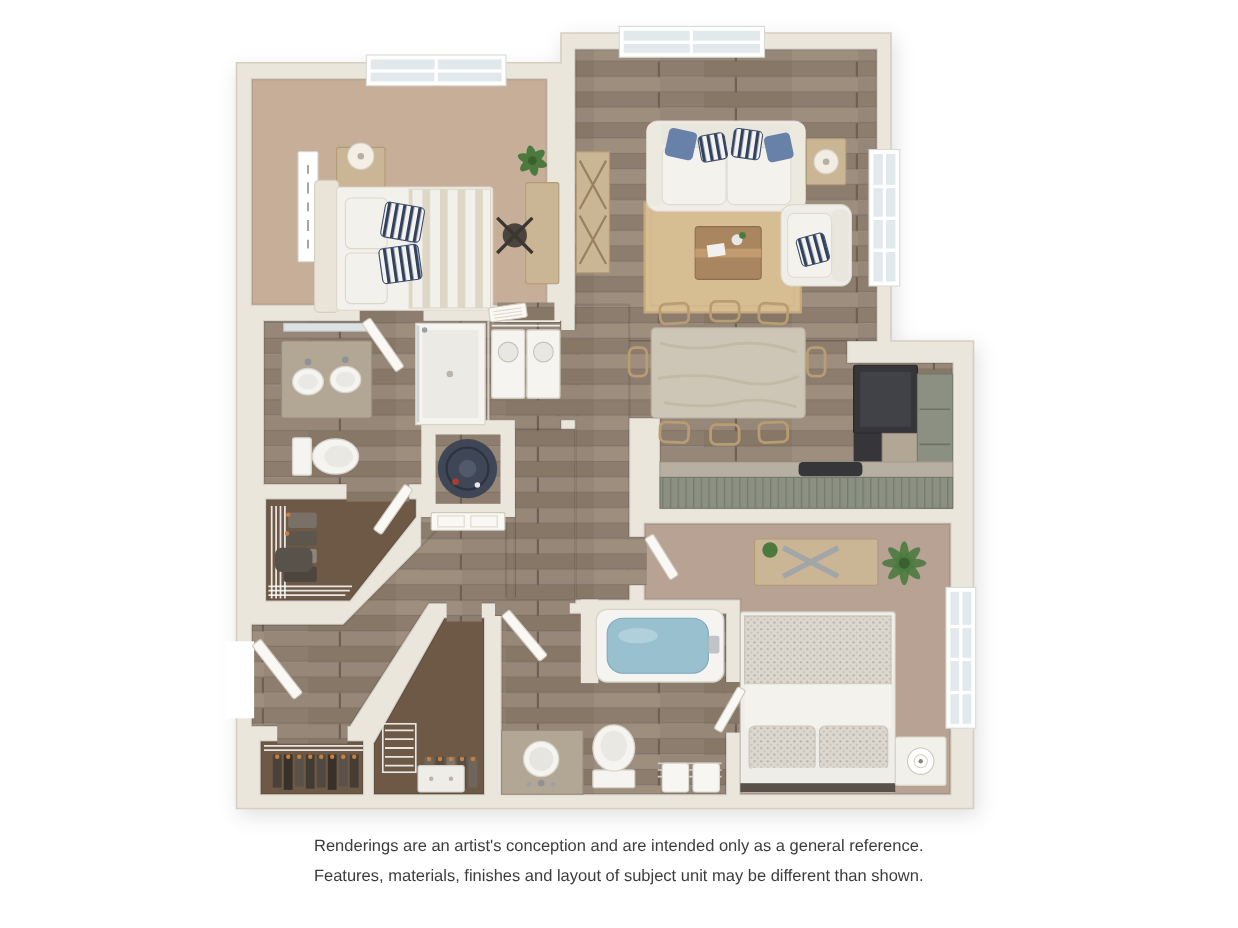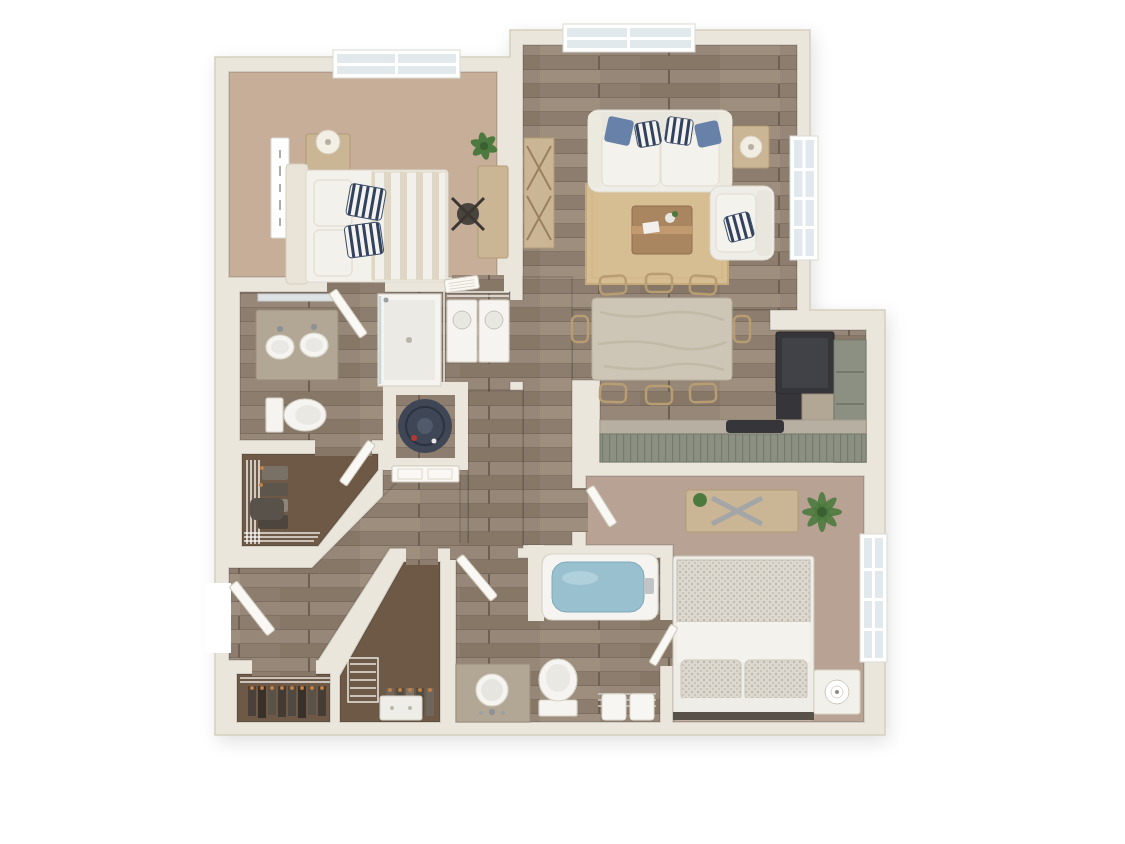--- a/index.html
+++ b/index.html
@@ -392,13 +392,17 @@
     <rect class="door" x="456" y="560" width="9" height="54" rx="2" transform="rotate(-40 456 560)"></rect>
     <rect class="door" x="586" y="490" width="9" height="44" rx="2" transform="rotate(-32 586 490)"></rect>
     <rect class="door" x="671" y="624" width="8" height="44" rx="2" transform="rotate(30 671 624)"></rect>
     <g transform="rotate(-8 444 280)">
       <rect class="door" x="444" y="280" width="34" height="13" rx="2"></rect>
       <path d="M448,284 H474 M448,287 H474 M448,290 H474" stroke="#ddd8ca" stroke-width="1"></path>
     </g>
   </g>
 </svg>
 
+<div class="disclaimer">
+  <div>Renderings are an artist's conception and are intended only as a general reference.</div>
+  <div>Features, materials, finishes and layout of subject unit may be different than shown.</div>
 </div>
+</div>
 
 </body></html>

